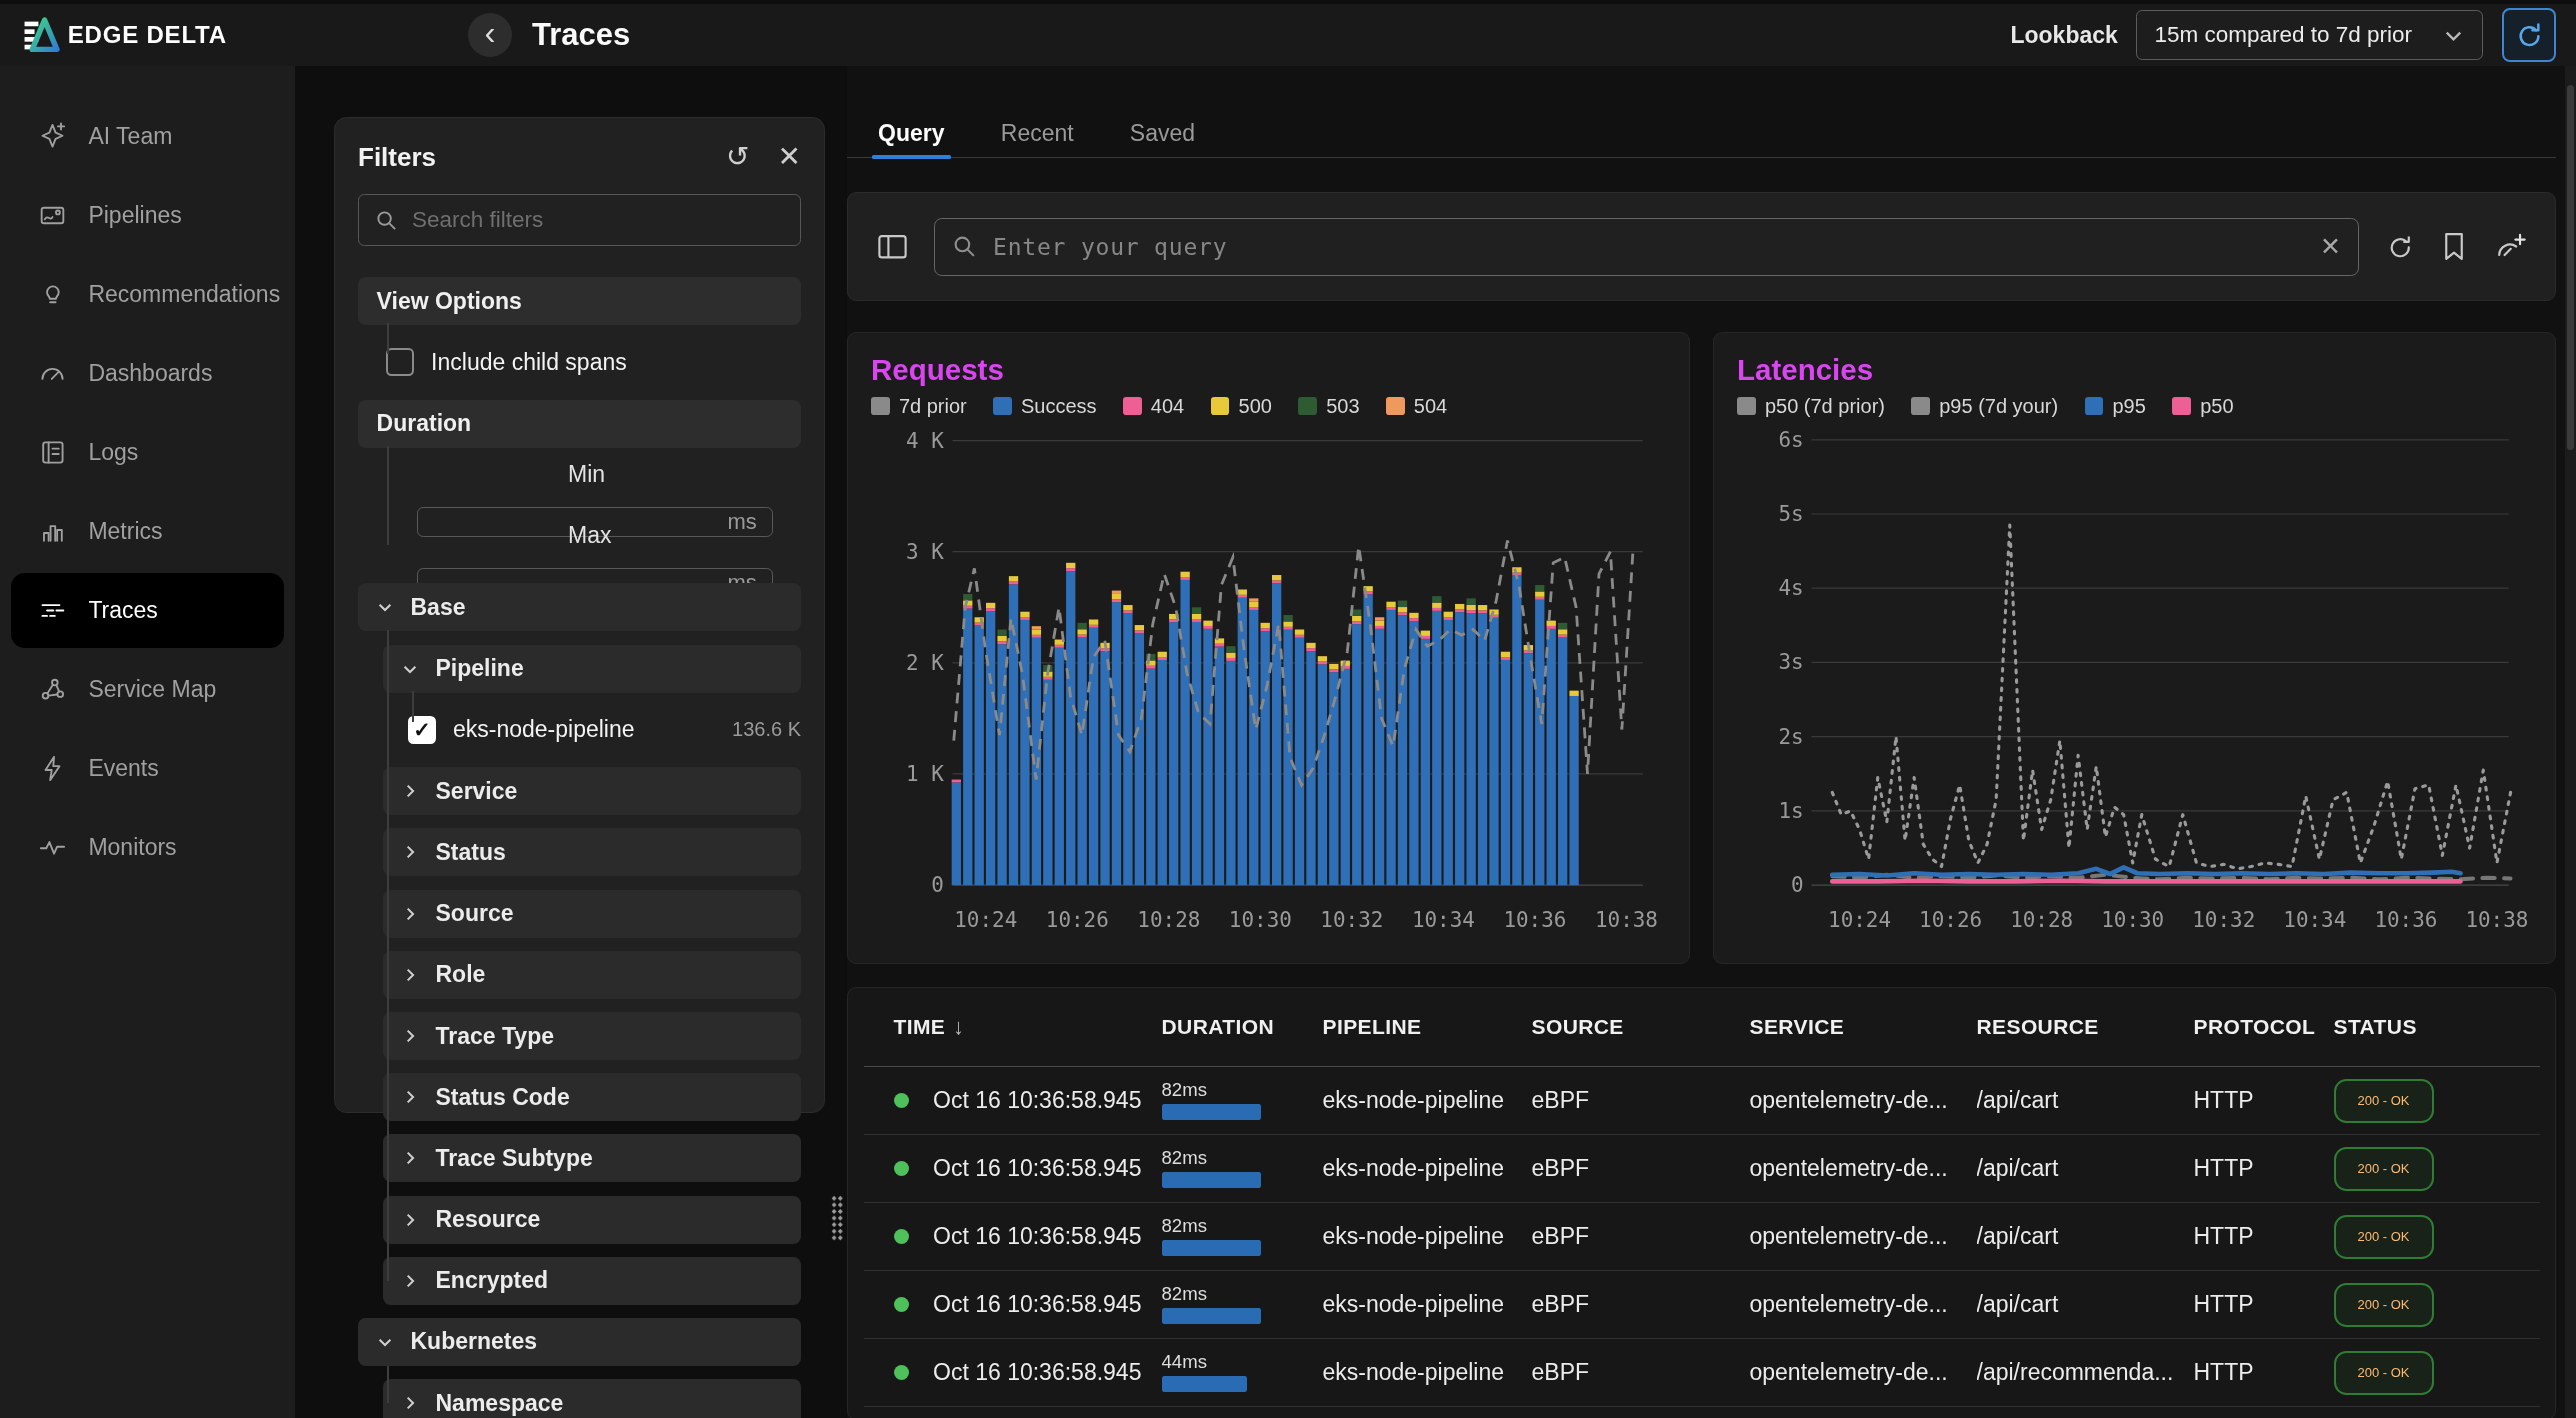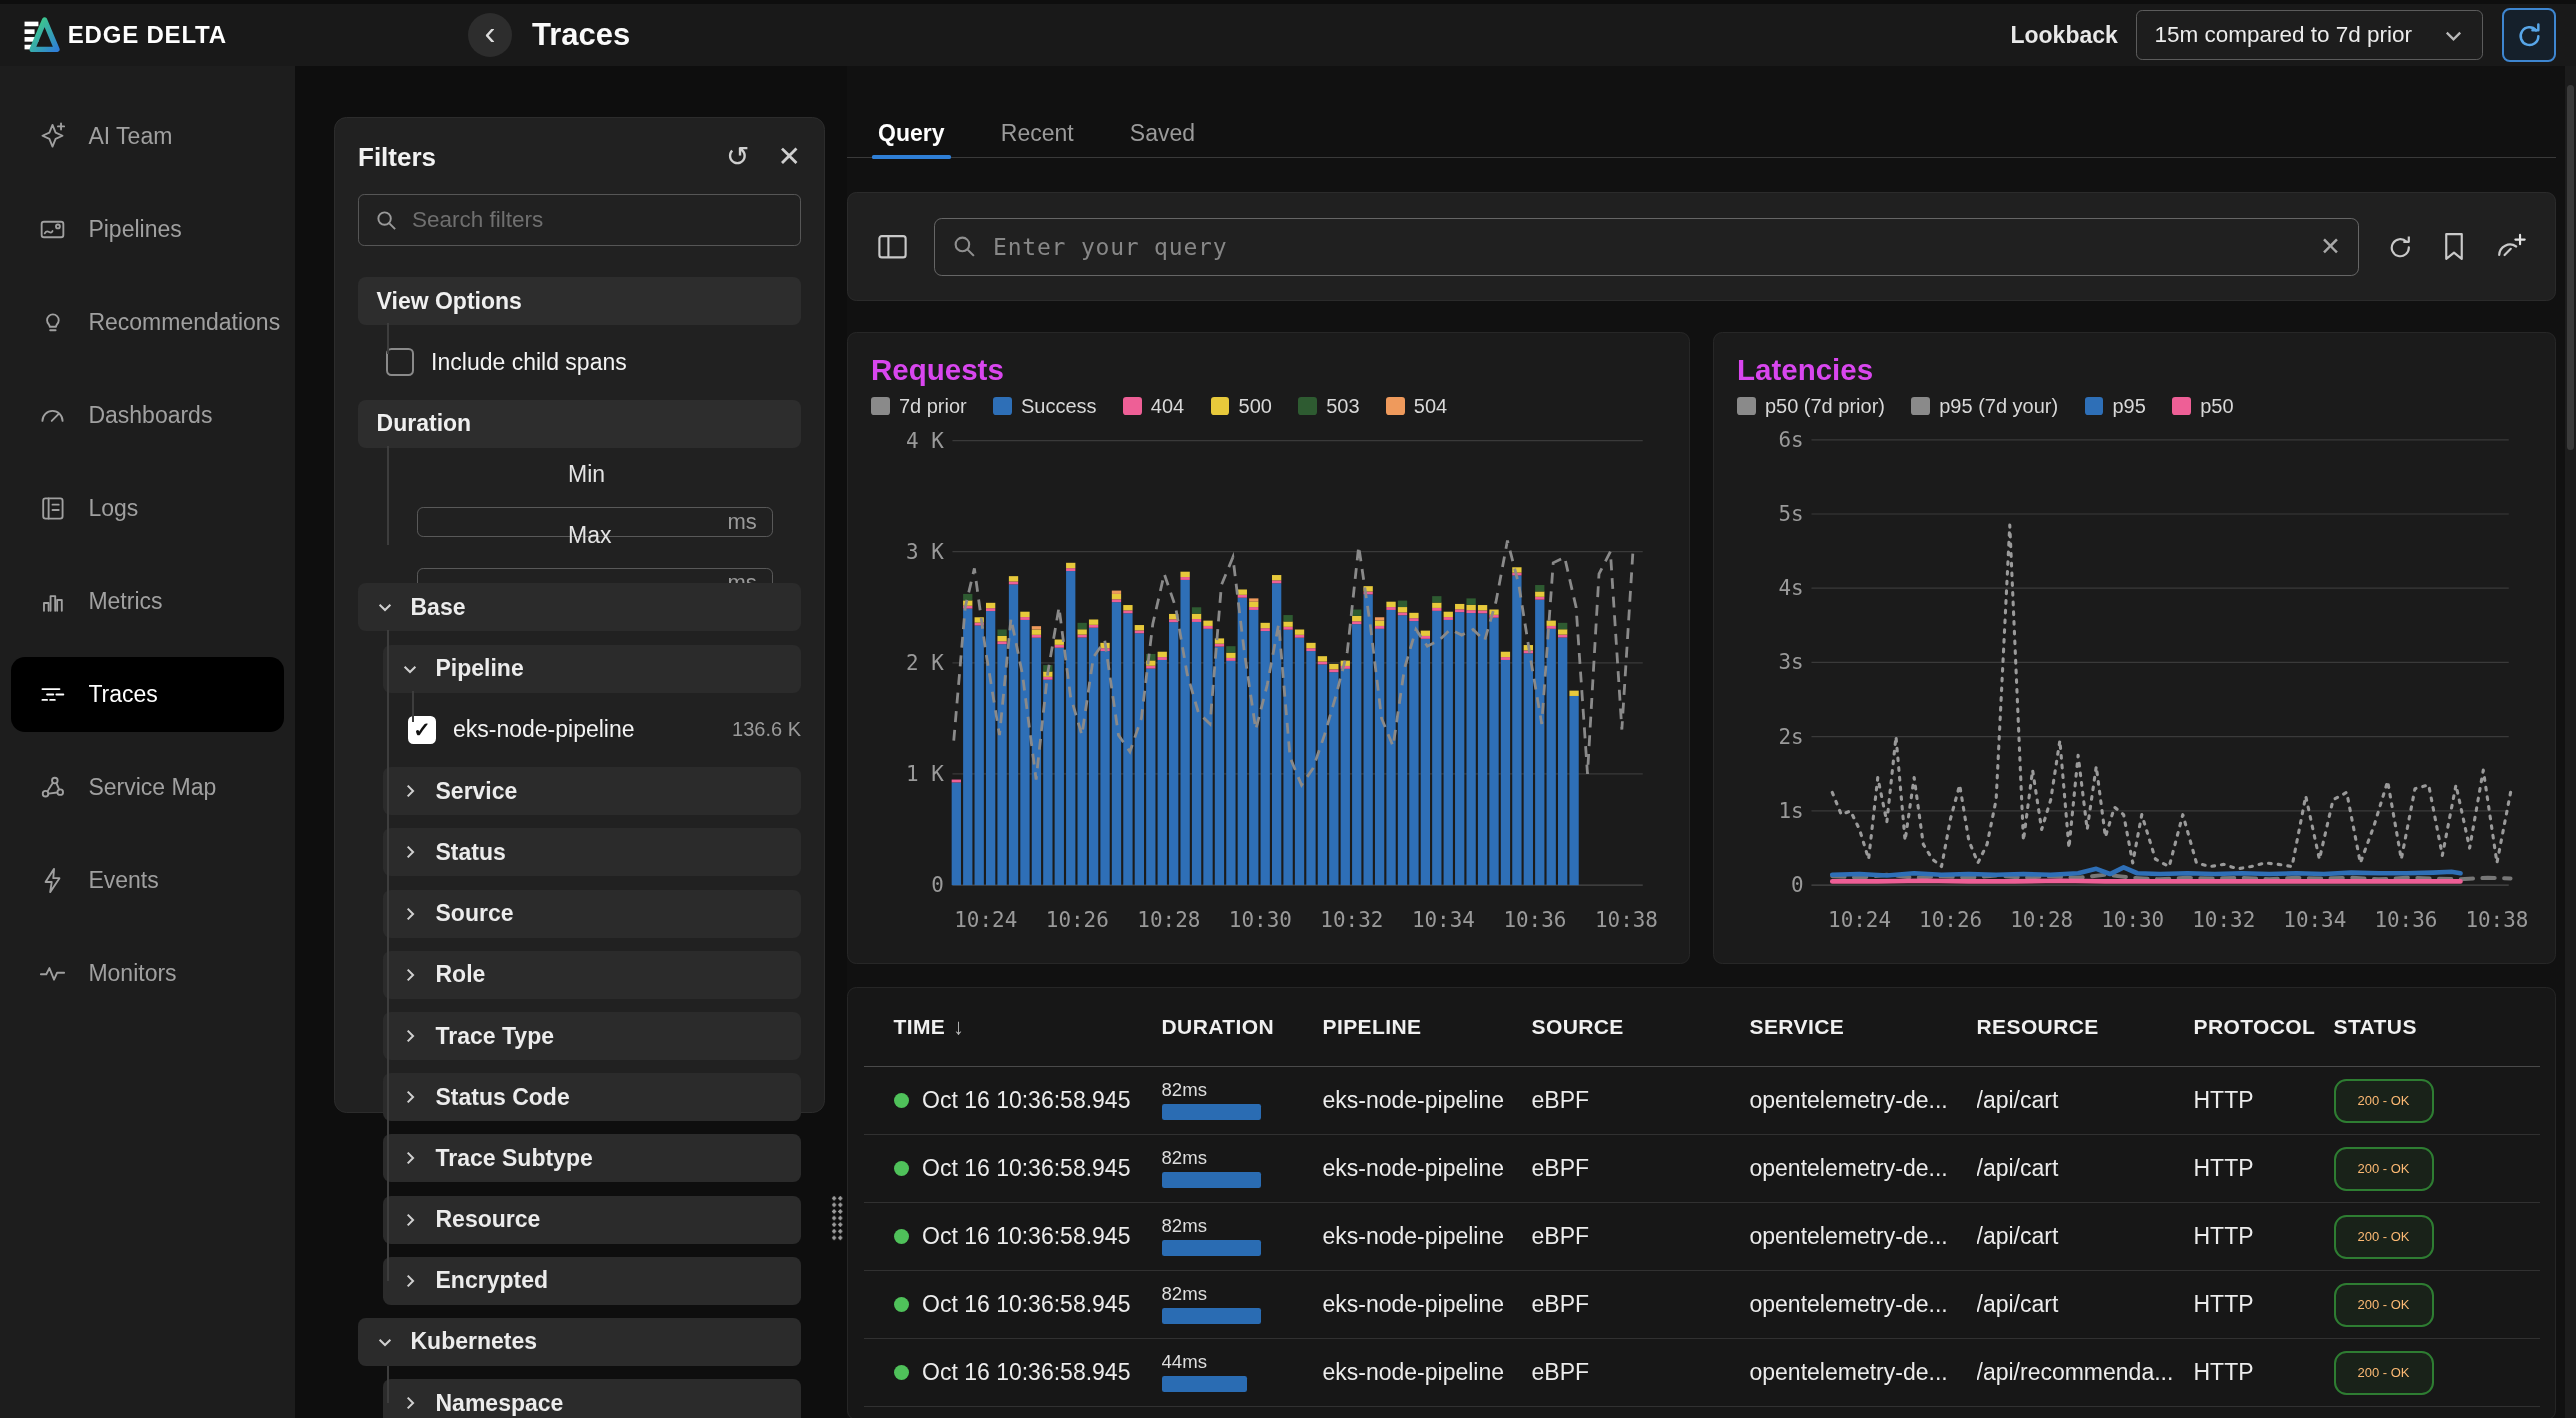--- a/index.html
+++ b/index.html
@@ -18,21 +18,21 @@
   .top-right{margin-left:auto;display:flex;align-items:center;margin-right:20px;gap:18.6px;}
   .lookback-label{font-size:23px;font-weight:bold;color:#e8e8e8;}
   .lookback-select{height:48px;min-width:311px;border:1.6px solid #5c5c5c;border-radius:6.2px;background:#1d1d1d;
                    display:flex;align-items:center;padding:0 17px;gap:20px;cursor:pointer;}
   .lookback-select .val{font-size:22.5px;color:#ececec;flex:1;}
   .refresh-btn{width:50px;height:50px;border:2.3px solid #3e86d0;border-radius:7.8px;display:flex;
                align-items:center;justify-content:center;cursor:pointer;background:#15202b;}
 
   
   .sidebar{position:absolute;left:0;top:62px;width:295px;bottom:0;background:#1d1d1d;
-           display:flex;flex-direction:column;padding-top:37px;gap:18px;}
+           display:flex;flex-direction:column;padding-top:37px;gap:4px;}
   .nav-item{height:75px;margin:0 11px;display:flex;align-items:center;gap:20px;padding-left:26.4px;
             color:#a0a0a0;font-size:23px;border-radius:14px;cursor:pointer;white-space:nowrap;}
   .nav-item svg{flex:0 0 auto;}
   .nav-item.active{background:#000;color:#fff;}
 
   
   .filters{position:absolute;left:334px;top:117px;width:491px;height:996px;background:#212121;
            border:0.8px solid #2c2c2c;border-radius:12.4px;padding:22px 23px;box-sizing:border-box;z-index:3;}
   .filters-head{display:flex;align-items:center;height:34px;}
   .filters-title{font-size:26px;font-weight:bold;color:#f2f2f2;flex:1;}
@@ -99,21 +99,21 @@
   .legend-item .ll{font-size:20px;color:#d8d8d8;}
   .chart-svg{margin-top:6.2px;width:100%;height:513px;display:block;}
 
   .table-card{margin:23px 20px 0 0;height:433px;background:#171717;border:0.8px solid #262626;
               border-radius:9.3px;padding:0 15.5px;box-sizing:border-box;overflow:hidden;}
   .thead{height:78px;display:flex;align-items:center;padding-left:30px;border-bottom:1.6px solid #4a4a4a;}
   .th{font-size:21px;font-weight:bold;color:#f0f0f0;letter-spacing:0.4px;display:flex;align-items:center;gap:7.8px;}
   .sort-arrow{font-size:22px;color:#b5b5b5;font-weight:normal;}
   .trow{height:67px;display:flex;align-items:center;padding-left:30px;border-bottom:1.6px solid #313131;cursor:pointer;}
   .td{font-size:23px;color:#ececec;white-space:nowrap;overflow:hidden;}
-  .td-time{display:flex;align-items:center;gap:13px;}
+  .td-time{display:flex;align-items:center;gap:24px;}
   .dot{width:15.5px;height:15.5px;border-radius:50%;background:#4fc15a;flex:0 0 auto;}
   .dur{display:flex;flex-direction:column;gap:4.7px;justify-content:center;}
   .dur .dtext{font-size:18.6px;color:#dedede;line-height:1;}
   .dur .dbar{height:15.5px;border-radius:2.3px;background:#2a6cb3;}
   .badge{display:inline-flex;align-items:center;justify-content:center;height:40px;padding:0 22px;
          border:2.3px solid #2e7d32;border-radius:12.4px;color:#fdba74;font-size:13px;background:rgba(40,90,40,0.18);}
 </style>
 </head>
 <body>
 

